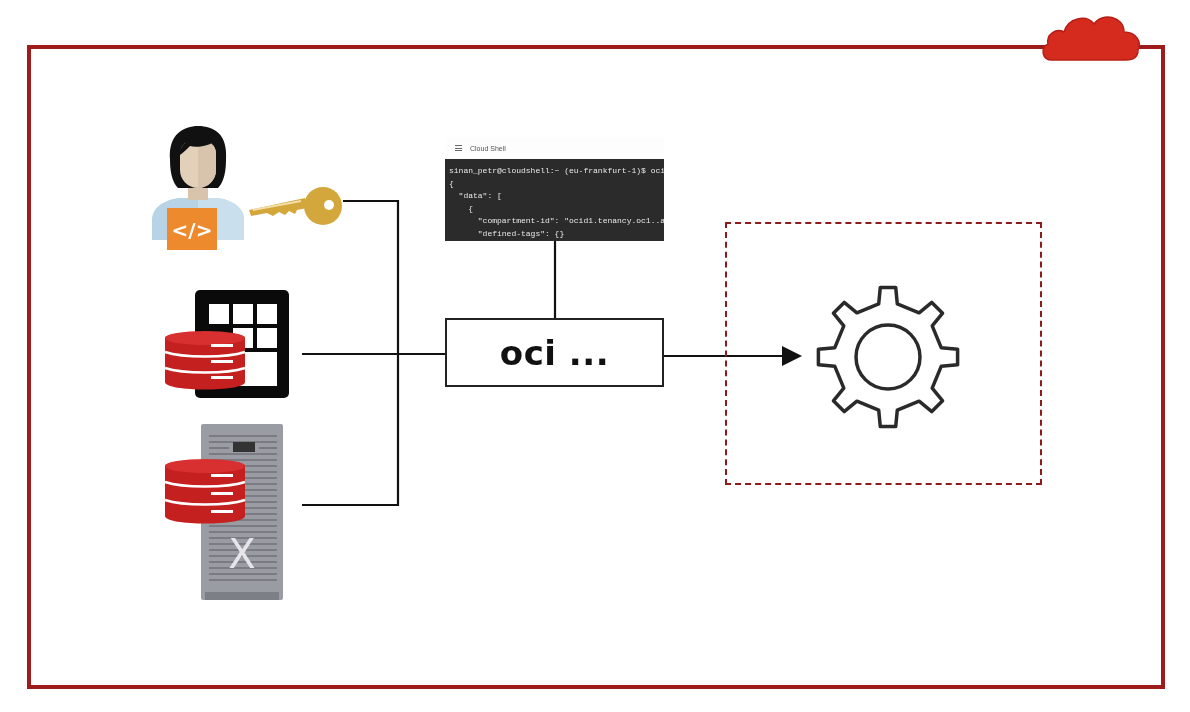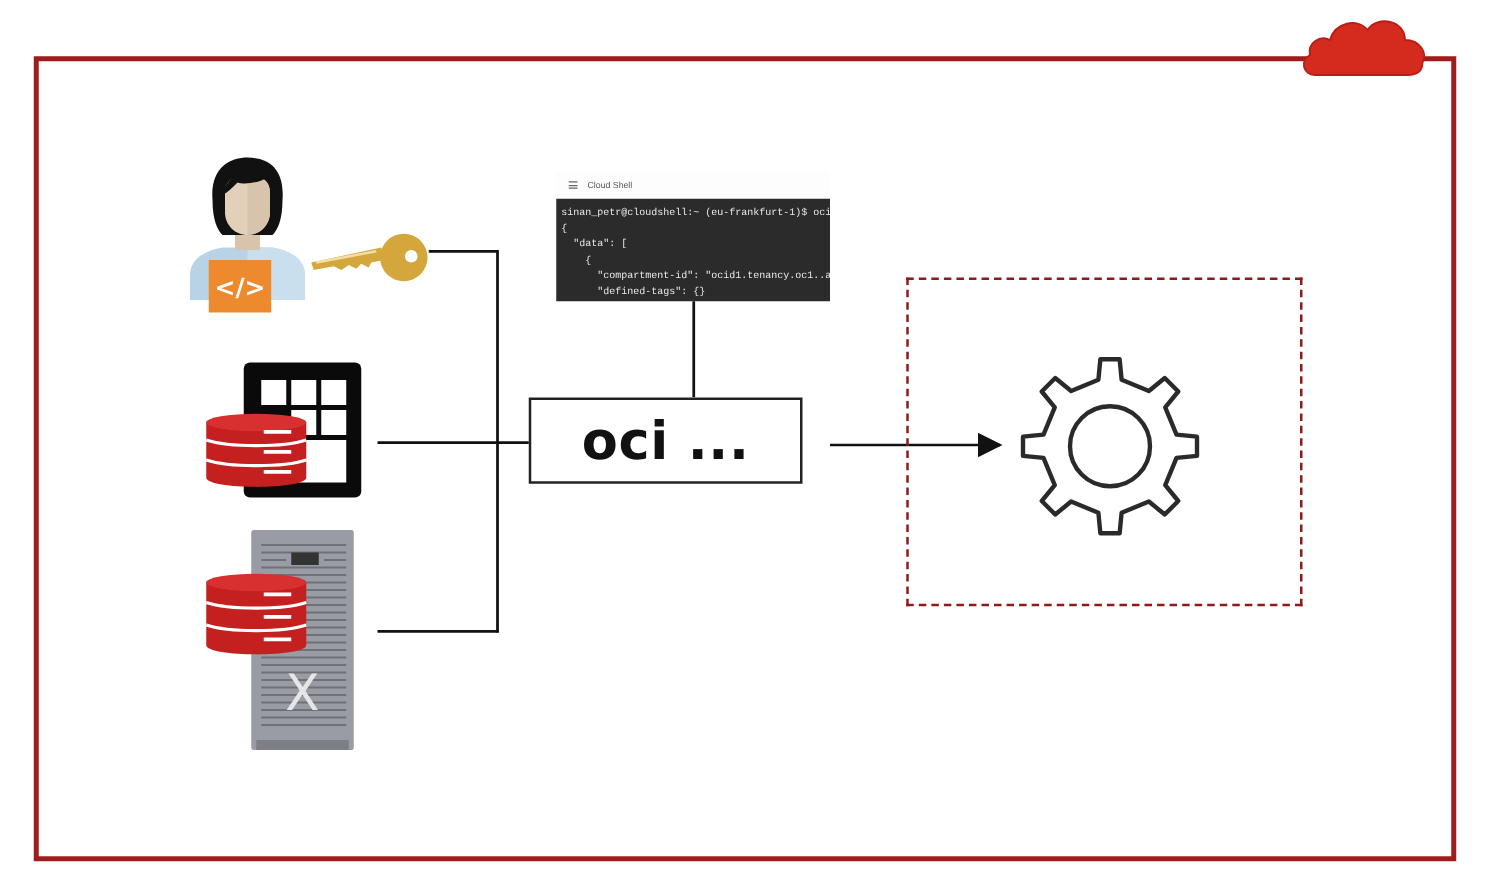--- a/index.html
+++ b/index.html
@@ -6,21 +6,21 @@
   body { width:1190px; height:712px; position:relative; overflow:hidden; font-family:"Liberation Sans", sans-serif; }
   .abs { position:absolute; }
   #frame { left:27px; top:45px; width:1130px; height:636px; border:4px solid #9e1c1c; box-sizing:content-box; }
   #cloud { left:1038px; top:4px; width:108px; height:60px; }
   #lines { left:0; top:0; width:1190px; height:712px; pointer-events:none; }
   #shell-header { left:445px; top:137px; width:219px; height:22px; background:#fdfdfd; font-size:7px; color:#555; display:flex; align-items:center; }
   #shell-header .menu { margin-left:10px; width:7px; display:flex; flex-direction:column; gap:1.5px; }
   #shell-header .menu i { display:block; height:1px; background:#666; }
   #shell-header .title { margin-left:8px; }
   #terminal { left:445px; top:159px; width:219px; height:82px; background:#2b2b2b; color:#e8e8e8; font-family:"Liberation Mono", monospace; font-size:8px; line-height:12.5px; padding:6px 0 0 4px; box-sizing:border-box; overflow:hidden; white-space:pre; }
-  #oci-box { left:423px; top:318px; width:219px; height:69px; border:2px solid #222; box-sizing:border-box; background:#fff; display:flex; align-items:center; justify-content:center; font-family:"DejaVu Sans", sans-serif; font-weight:bold; font-size:42px; color:#111; letter-spacing:0.5px; }
+  #oci-box { left:445px; top:318px; width:219px; height:69px; border:2px solid #222; box-sizing:border-box; background:#fff; display:flex; align-items:center; justify-content:center; font-family:"DejaVu Sans", sans-serif; font-weight:bold; font-size:34px; color:#111; letter-spacing:0.5px; }
   #target-box { left:725px; top:222px; width:317px; height:263px; border:2px dashed #8e1b1b; box-sizing:border-box; }
   #gear { left:812px; top:283px; width:152px; height:148px; }
   #user { left:148px; top:124px; width:100px; height:130px; }
   #key { left:245px; top:184px; width:100px; height:44px; }
   #adb { left:163px; top:288px; width:128px; height:112px; }
   #exadata { left:163px; top:420px; width:124px; height:184px; }
 </style>
 </head>
 <body>
 

